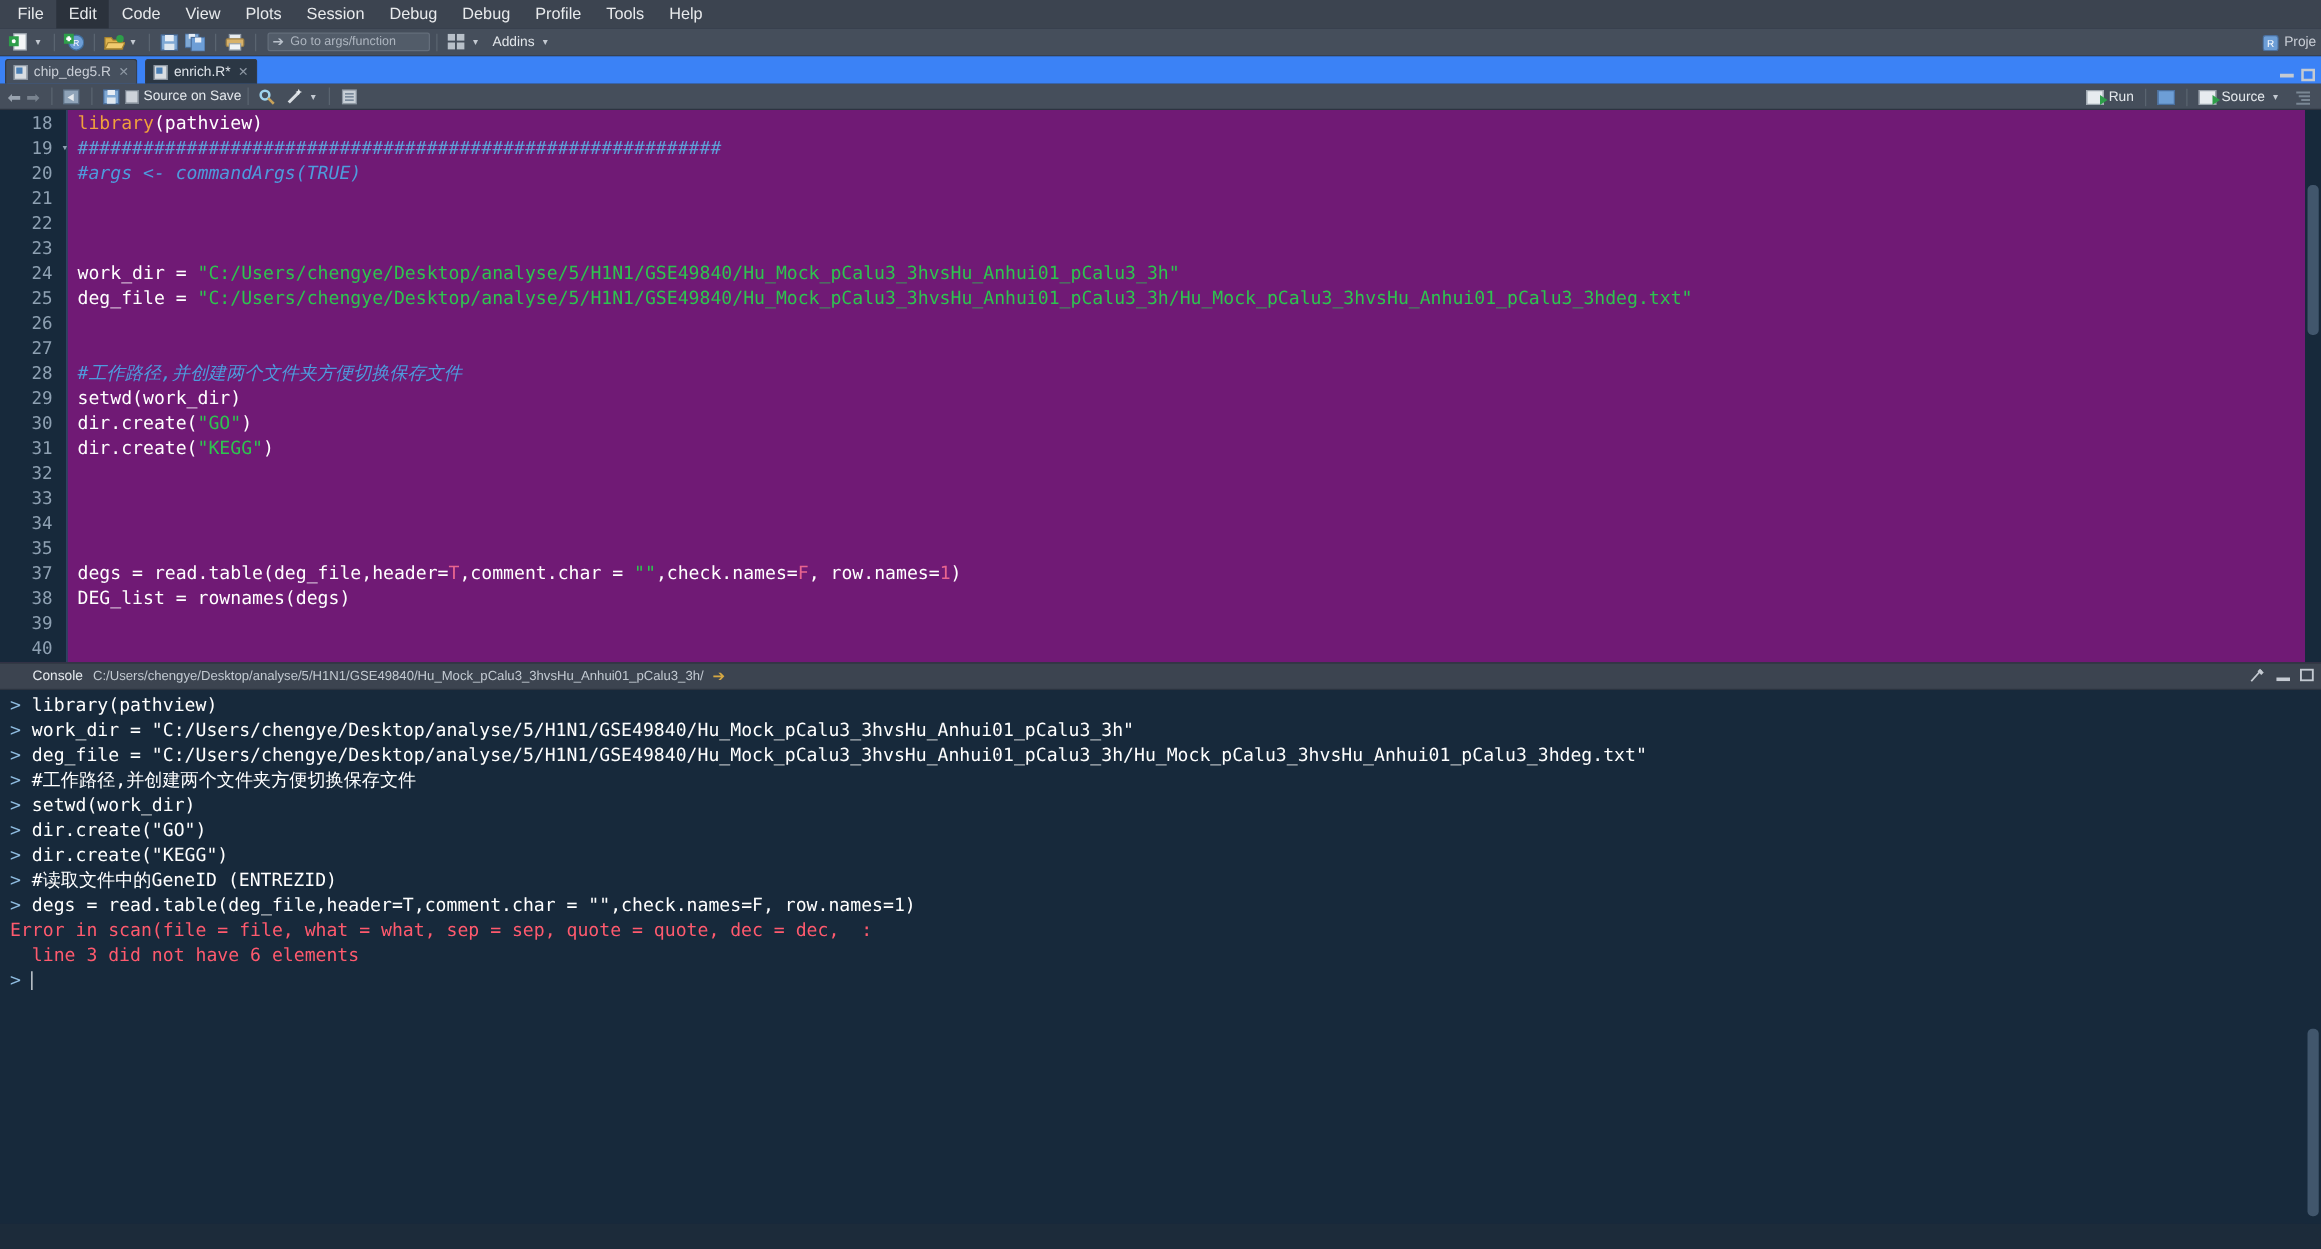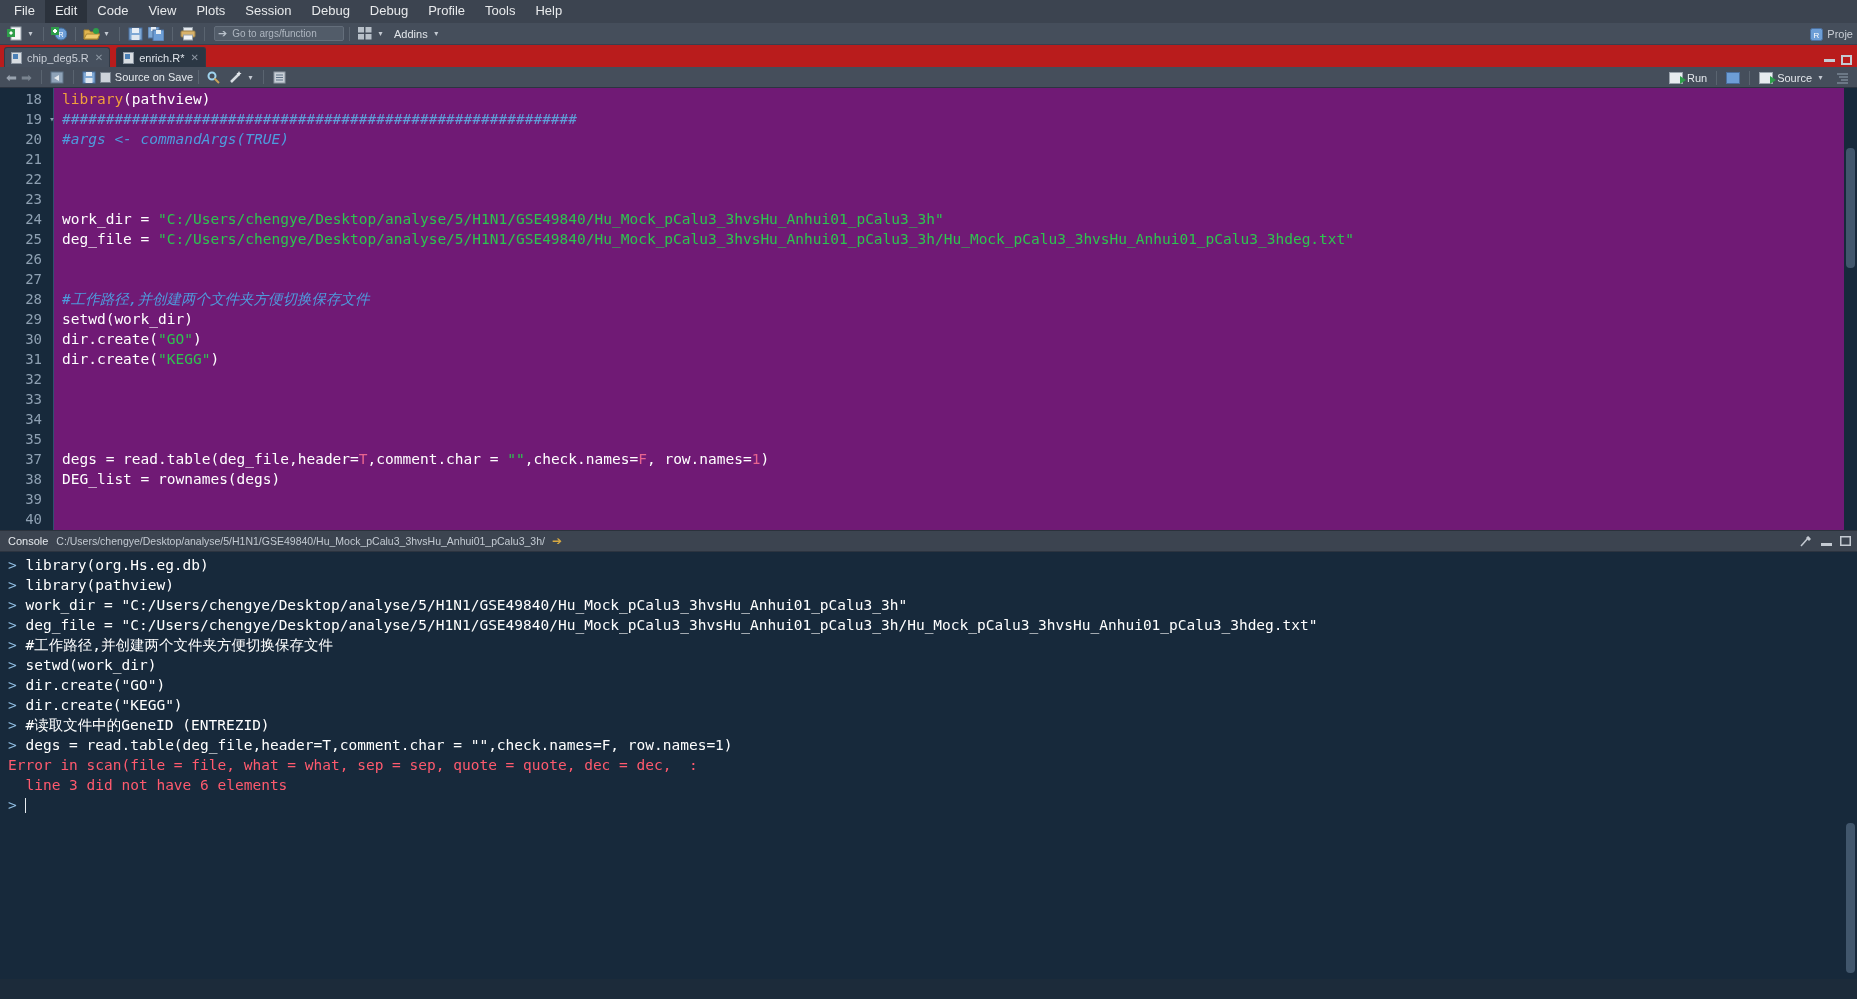--- a/index.html
+++ b/index.html
@@ -76,21 +76,21 @@
   }
 
   
   .source-pane {
     position: relative;
     height: 486px;
     background: #1c2b3a;
   }
   .tabstrip {
     height: 22px;
-    background: #b91c1c;
+    background: #3b82f6;
     display: flex;
     align-items: flex-end;
     position: relative;
   }
   .tab {
     height: 20px;
     display: flex; align-items: center;
     padding: 0 6px 0 6px;
     font-size: 11px;
     color: #c9ced6;
@@ -239,21 +239,21 @@
 
   
   .console-pane {
     height: 100%;
     background: #1c2b3a;
   }
   .console-header {
     height: 21px;
     background: #3c4450;
     display: flex; align-items: center;
-    padding-left: 8px;
+    padding-left: 26px;
     position: relative;
     border-bottom: 1px solid #2c3440;
   }
   .console-title { color: #e6eaee; font-size: 11px; margin-right: 8px; }
   .console-path { color: #c3cad2; font-size: 10.5px; text-align: center; }
   .console-arrow { color: #d5a843; font-size: 12px; margin-left: 7px; }
   .console-header-right {
     position: absolute; right: 6px; top: 0; height: 21px;
     display: flex; align-items: center; gap: 8px;
     color: #c3cad2; font-size: 11px;
@@ -526,21 +526,20 @@
       <span><svg width="11" height="10" viewBox="0 0 11 10">
             <rect x="0" y="7" width="11" height="3" fill="#c4cad2"></rect>
           </svg></span>
       <span><svg width="11" height="10" viewBox="0 0 11 10">
             <rect x="0.5" y="0.5" width="10" height="9" fill="none" stroke="#c4cad2" stroke-width="2"></rect>
           </svg></span>
     </div>
   </div>
   <div class="console-body">
     <div id="console-lines">
-        <div class="oline"><span class="prompt">&gt; </span><span class="plain">library(org.Hs.eg.db)</span></div>
         <div class="oline"><span class="prompt">&gt; </span><span class="plain">library(pathview)</span></div>
         <div class="oline"><span class="prompt">&gt; </span><span class="plain">work_dir = "C:/Users/chengye/Desktop/analyse/5/H1N1/GSE49840/Hu_Mock_pCalu3_3hvsHu_Anhui01_pCalu3_3h"</span></div>
         <div class="oline"><span class="prompt">&gt; </span><span class="plain">deg_file = "C:/Users/chengye/Desktop/analyse/5/H1N1/GSE49840/Hu_Mock_pCalu3_3hvsHu_Anhui01_pCalu3_3h/Hu_Mock_pCalu3_3hvsHu_Anhui01_pCalu3_3hdeg.txt"</span></div>
         <div class="oline"><span class="prompt">&gt; </span><span class="plain">#工作路径,并创建两个文件夹方便切换保存文件</span></div>
         <div class="oline"><span class="prompt">&gt; </span><span class="plain">setwd(work_dir)</span></div>
         <div class="oline"><span class="prompt">&gt; </span><span class="plain">dir.create("GO")</span></div>
         <div class="oline"><span class="prompt">&gt; </span><span class="plain">dir.create("KEGG")</span></div>
         <div class="oline"><span class="prompt">&gt; </span><span class="plain">#读取文件中的GeneID (ENTREZID)</span></div>
         <div class="oline"><span class="prompt">&gt; </span><span class="plain">degs = read.table(deg_file,header=T,comment.char = "",check.names=F, row.names=1)</span></div>
         <div class="oline"><span class="err">Error in scan(file = file, what = what, sep = sep, quote = quote, dec = dec,  : </span></div>

